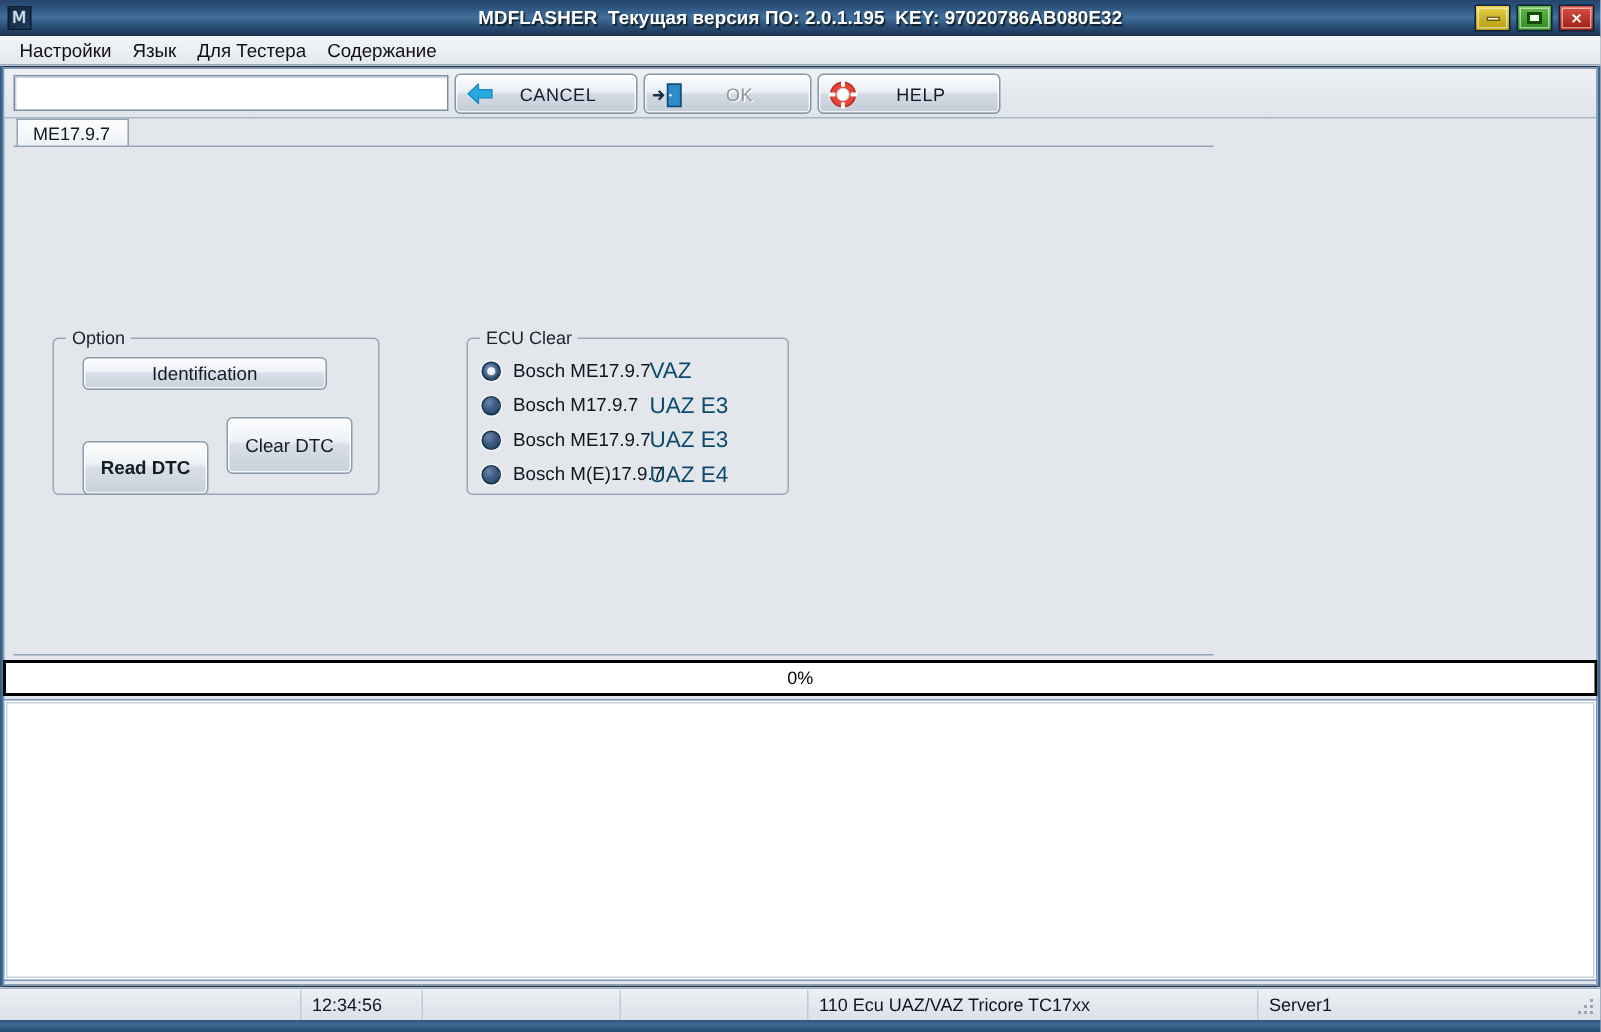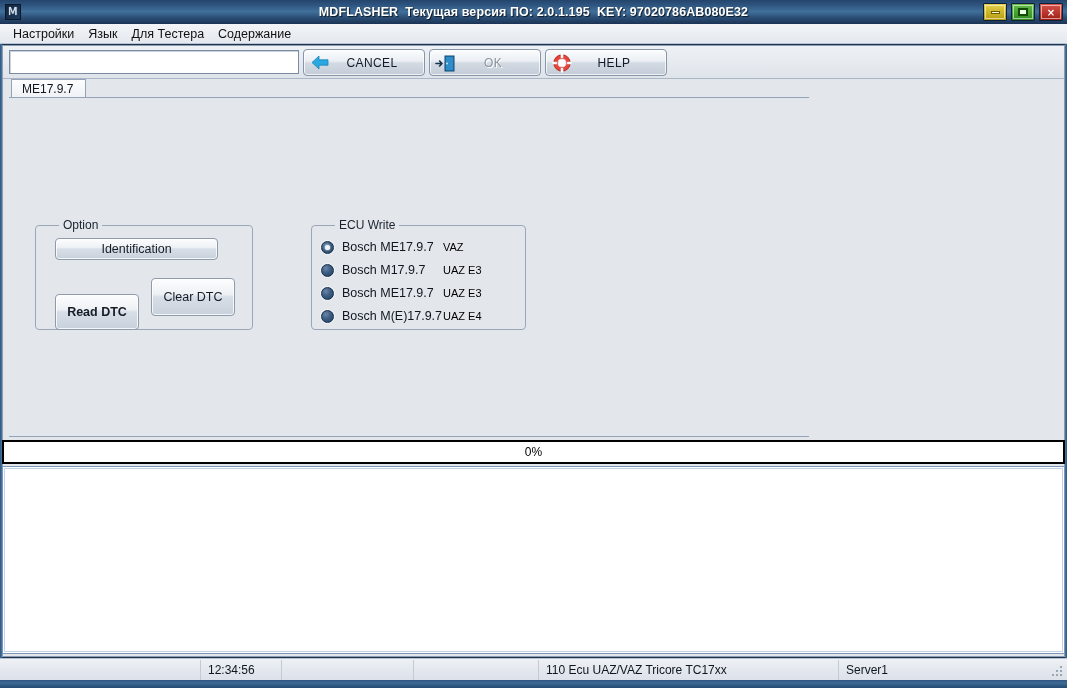--- a/index.html
+++ b/index.html
@@ -157,21 +157,21 @@
 
   
   .groupbox { position: absolute; box-sizing: border-box; }
   .groupbox .gframe {
     position: absolute; left: 0; top: 7px; right: 0; bottom: 0;
     border: 1px solid #9aa7b8;
     border-radius: 4px;
     box-sizing: border-box;
   }
   .groupbox .gcaption {
-    position: absolute; left: 24px; top: 0; height: 14px; line-height: 14px;
+    position: absolute; left: 9px; top: 0; height: 14px; line-height: 14px;
     background: #e3e7ec; padding: 0 4px;
     font-size: 12px; color: #1a222c; white-space: nowrap;
   }
 
   #grp-option { left: 26px; top: 120px; width: 218px; height: 112px; }
   #grp-flash  { left: 26px; top: 248px; width: 218px; height: 62px; }
   #grp-ecu    { left: 302px; top: 120px; width: 215px; height: 112px; }
 
   
   .pbtn {
@@ -204,21 +204,21 @@
     position: relative; flex: 0 0 13px;
     box-shadow: 0 0 0 1px rgba(255,255,255,0.5);
   }
   .radio-row.checked .radio-dot::after {
     content: ""; position: absolute; left: 3px; top: 3px;
     width: 5px; height: 5px; border-radius: 50%;
     background: #eef4fb;
     box-shadow: 0 0 2px #ffffff;
   }
   .radio-name { margin-left: 8px; font-size: 12.5px; color: #10161f; white-space: nowrap; }
-  .radio-sub  { position: absolute; left: 122px; font-size: 11px; color: #000000; white-space: nowrap; }
+  .radio-sub  { position: absolute; left: 112px; font-size: 15px; color: #0c4a6e; white-space: nowrap; }
 
   
   .progress-wrap {
     position: absolute; left: 2px; top: 440px; width: 1063px; height: 24px;
     background: #ffffff;
     border: 2px solid #000000;
     box-sizing: border-box;
   }
   .progress-fill {
     position: absolute; left: 0; top: 0; height: 100%;
@@ -369,21 +369,21 @@
         <div class="gframe"></div>
         <div class="gcaption">Option</div>
         <div class="pbtn" id="btn-ident">Identification</div>
         <div class="pbtn" id="btn-readdtc">Read DTC</div>
         <div class="pbtn" id="btn-cleardtc">Clear DTC</div>
       </div>
 
 
       <div class="groupbox" id="grp-ecu">
         <div class="gframe"></div>
-        <div class="gcaption">ECU Write</div>
+        <div class="gcaption">ECU Clear</div>
 
         <div class="radio-row checked" style="top:20px;">
           <span class="radio-dot"></span>
           <span class="radio-name">Bosch ME17.9.7</span>
           <span class="radio-sub">VAZ</span>
         </div>
 
         <div class="radio-row" style="top:43px;">
           <span class="radio-dot"></span>
           <span class="radio-name">Bosch M17.9.7</span>

